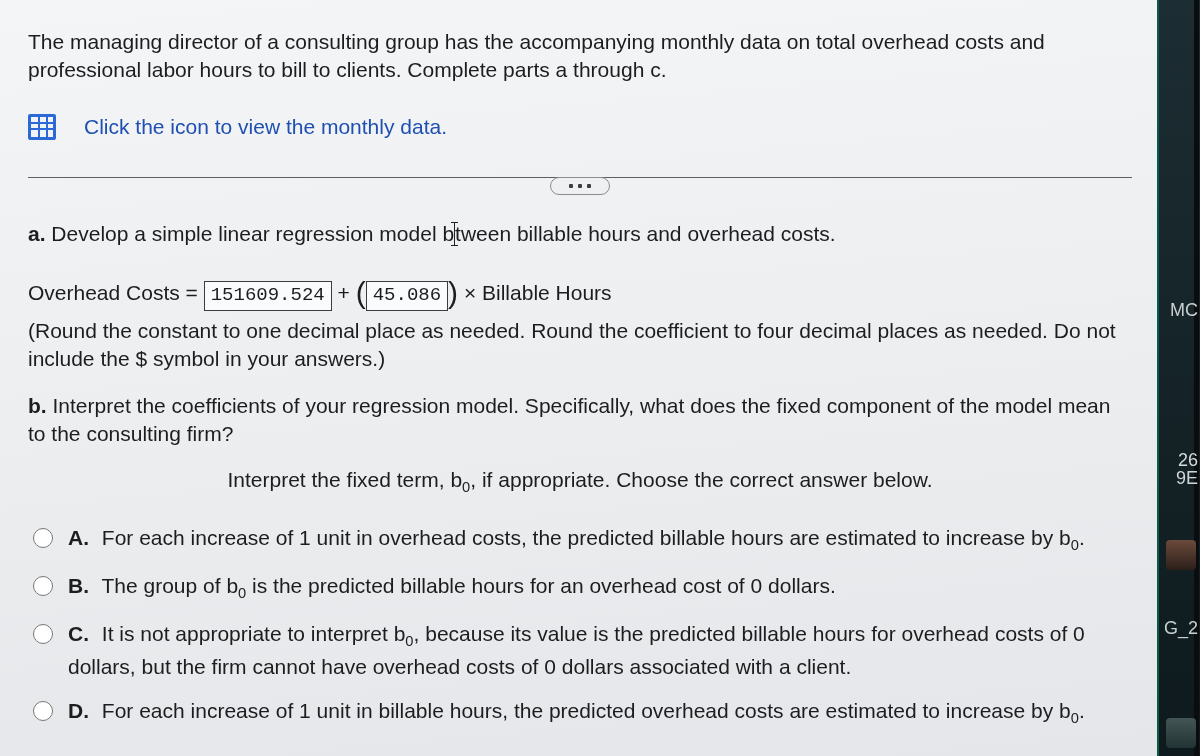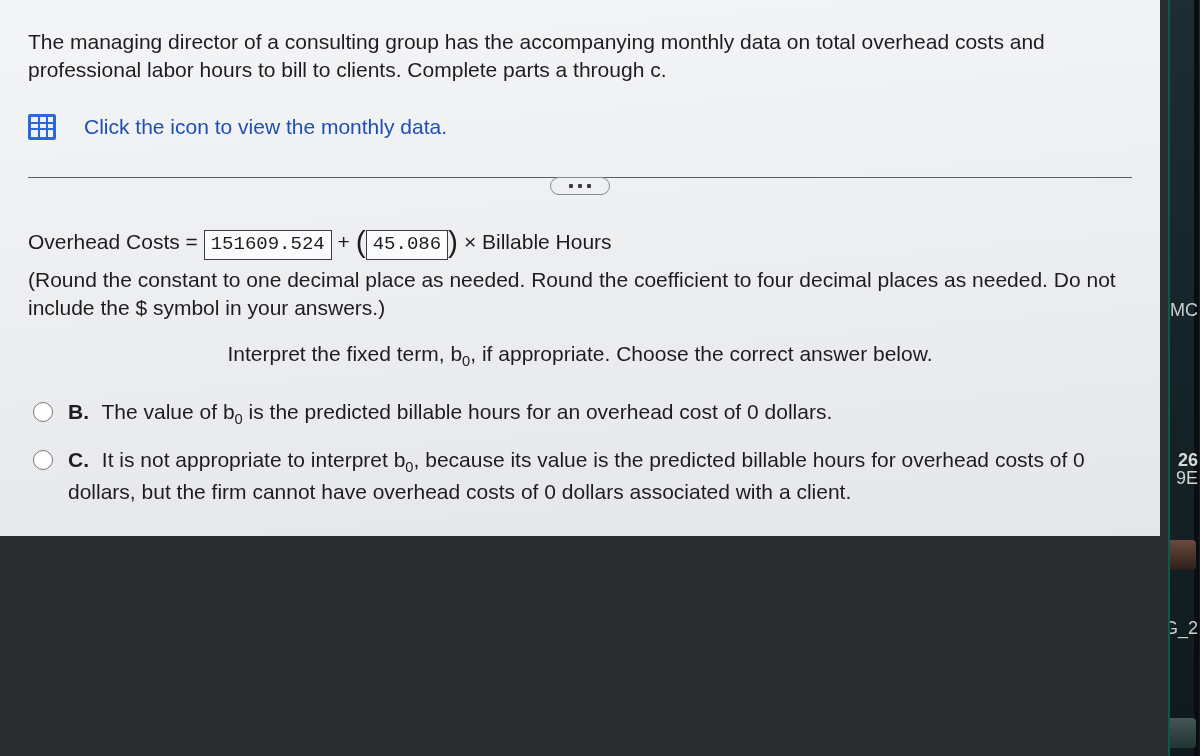--- a/index.html
+++ b/index.html
@@ -9,21 +9,21 @@
     width: 1200px;
     height: 756px;
     overflow: hidden;
     font-family: Arial, Helvetica, sans-serif;
     background: #2a2d2f;
   }
   .page {
     position: absolute;
     left: 0; top: 0;
     width: 1160px;
-    height: 536px;
+    height: 756px;
     background: linear-gradient(175deg, #f4f5f7 0%, #eceef0 50%, #e4e6e9 100%);
     padding: 28px 28px 0 28px;
     color: #1d1d1f;
     font-size: 21px;
     line-height: 1.35;
   }
   .page::before {
     content: "";
     position: absolute;
     left: 0; right: 0; top: -8px;
@@ -128,34 +128,34 @@
     margin-top: 4px;
     accent-color: #444;
   }
   .choice .letter { font-weight: 700; margin-right: 6px; min-width: 22px; display:inline-block;}
   .choice-text { flex: 1; }
 
   
   .right-sliver {
     position: absolute;
     right: 0; top: 0;
-    width: 32px; height: 756px;
+    width: 43px; height: 756px;
     background: linear-gradient(#1c2d33,#0e1a1d);
     color: #dfe6e8;
     font-size: 18px;
     overflow: hidden;
     border-left: 2px solid #0b5a49;
   }
   .right-sliver .frag {
     position: absolute;
     right: 2px;
     white-space: nowrap;
   }
   .frag1 { top: 300px; color:#c9d0d2; }
-  .frag2 { top: 450px; color:#d6dadb;font-weight:bold; }
+  .frag2 { top: 450px; color:#d6dadb; }
   .frag3 { top: 468px; color:#cfd4d6; }
   .frag4 { top: 618px; color:#c9d0d2; }
   .thumb {
     position:absolute; right:4px; width:30px; height:30px;
     background:#395a5a; border-radius:4px;
   }
   .thumb.t1 { top: 540px; background: linear-gradient(#6b4a3c,#2c1f19); }
   .thumb.t2 { top: 718px; background: linear-gradient(#455,#233); }
   .scrollbar {
     position:absolute; right:1px; top:0; width:5px; height:756px;
@@ -178,55 +178,77 @@
 
   <div class="divider-wrap">
     <hr>
     <div class="dots-pill">
       <span></span>
         <span></span>
         <span></span>
     </div>
   </div>
 
+  <div>
+    <span class="part-label">a.</span>
+    <span>Develop a simple linear regression model b</span><span class="cursor-ibeam cursor-caps"></span><span>tween billable hours and overhead costs.</span>
+  </div>
 
   <div class="eq-line">
     <span>Overhead Costs =</span>
     <span class="ans-box">151609.524</span>
     <span>+</span>
     <span class="paren-l">(</span><span class="ans-box paren">45.086</span><span class="paren-r">)</span>
     <span>× Billable Hours</span>
   </div>
 
   <div class="hint">(Round the constant to one decimal place as needed. Round the coefficient to four decimal places as needed. Do not include the $ symbol in your answers.)</div>
 
+  <div class="partb">
+    <span class="part-label">b.</span>
+    <span>Interpret the coefficients of your regression model. Specifically, what does the fixed component of the model mean to the consulting firm?</span>
+  </div>
 
   <div class="interp">
     <span>Interpret the fixed term, b</span><span class="sub0">0</span><span>, if appropriate. Choose the correct answer below.</span>
   </div>
 
   <div class="choices">
 
-
     <label class="choice">
       <input type="radio" name="q" style="">
       <div class="choice-text">
+        <span class="letter">A.</span>
+        <span>For each increase of 1 unit in overhead costs, the predicted billable hours are estimated to increase by b</span><span class="sub0">0</span><span>.</span>
+      </div>
+    </label>
+
+    <label class="choice">
+      <input type="radio" name="q" style="">
+      <div class="choice-text">
         <span class="letter">B.</span>
-        <span>The value of b</span><span class="sub0">0</span><span> is the predicted billable hours for an overhead cost of 0 dollars.</span>
+        <span>The group of b</span><span class="sub0">0</span><span> is the predicted billable hours for an overhead cost of 0 dollars.</span>
       </div>
     </label>
 
     <label class="choice">
       <input type="radio" name="q" style="">
       <div class="choice-text">
         <span class="letter">C.</span>
         <span>It is not appropriate to interpret b</span><span class="sub0">0</span><span>, because its value is the predicted billable hours for  overhead costs of 0 dollars, but the firm cannot have overhead costs of 0 dollars associated with a client.</span>
       </div>
     </label>
 
+    <label class="choice" style="margin-bottom:0;">
+      <input type="radio" name="q" style="">
+      <div class="choice-text">
+        <span class="letter">D.</span>
+        <span>For each increase of 1 unit in billable hours, the predicted overhead costs are estimated to increase by b</span><span class="sub0">0</span><span>.</span>
+      </div>
+    </label>
 
   </div>
 </div>
 
 <div class="right-sliver">
   <div class="scrollbar"></div>
   <div class="frag frag1">MC</div>
   <div class="frag frag2">26</div>
   <div class="frag frag3">9E</div>
   <div class="thumb t1"></div>

